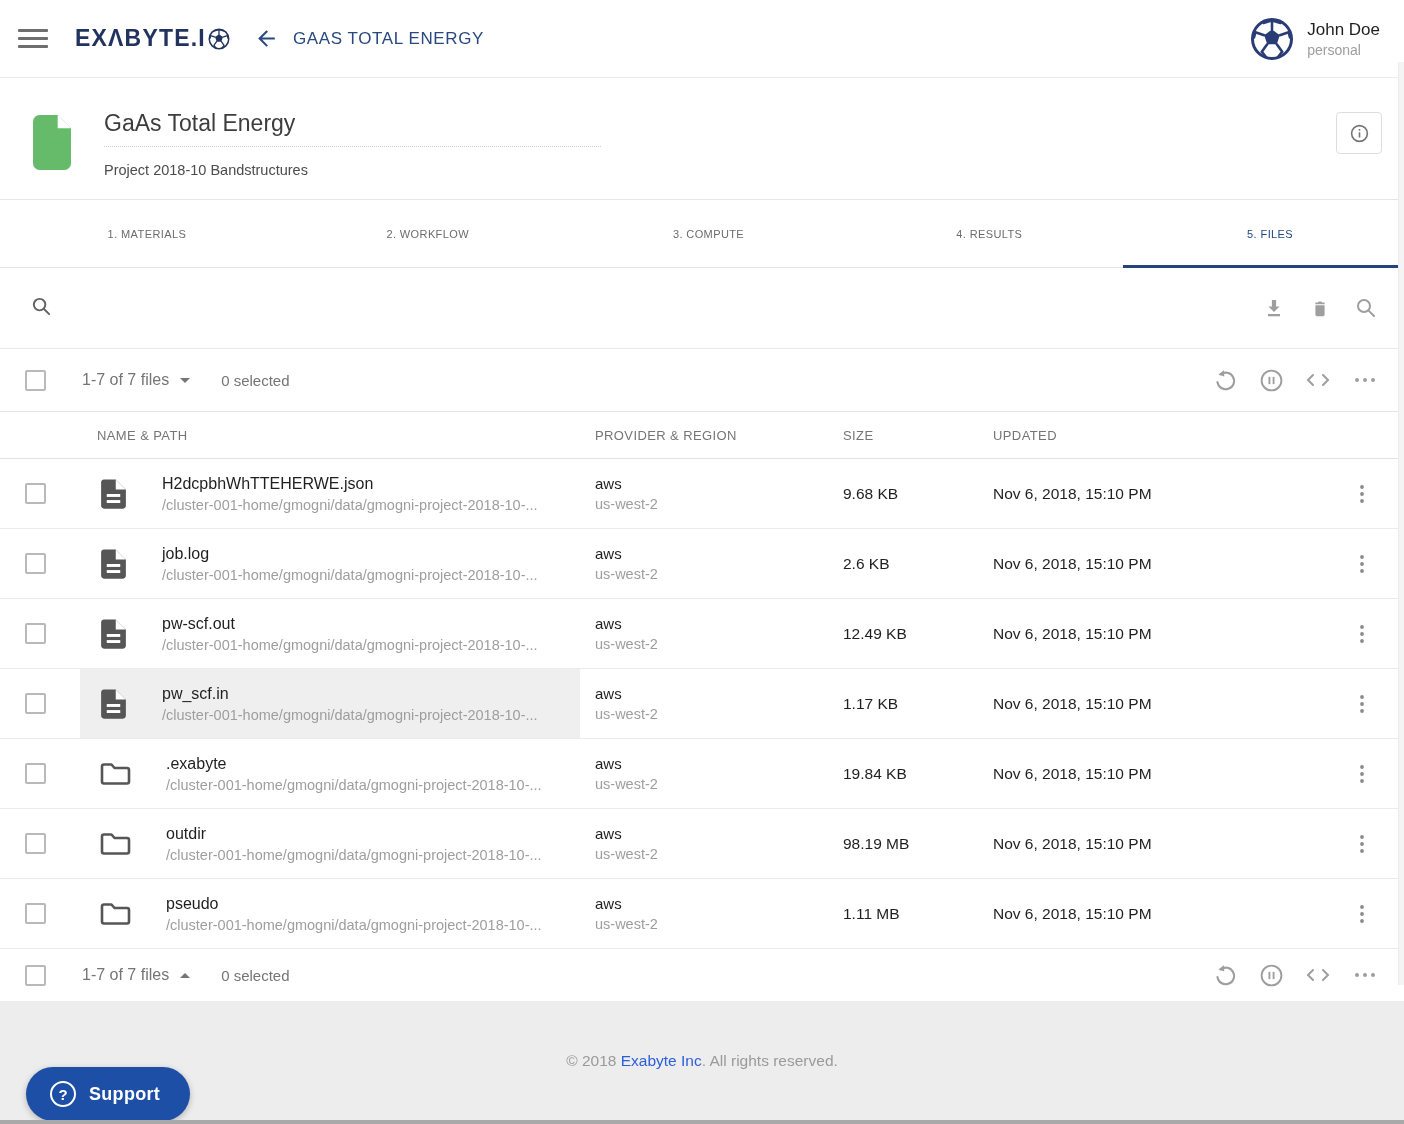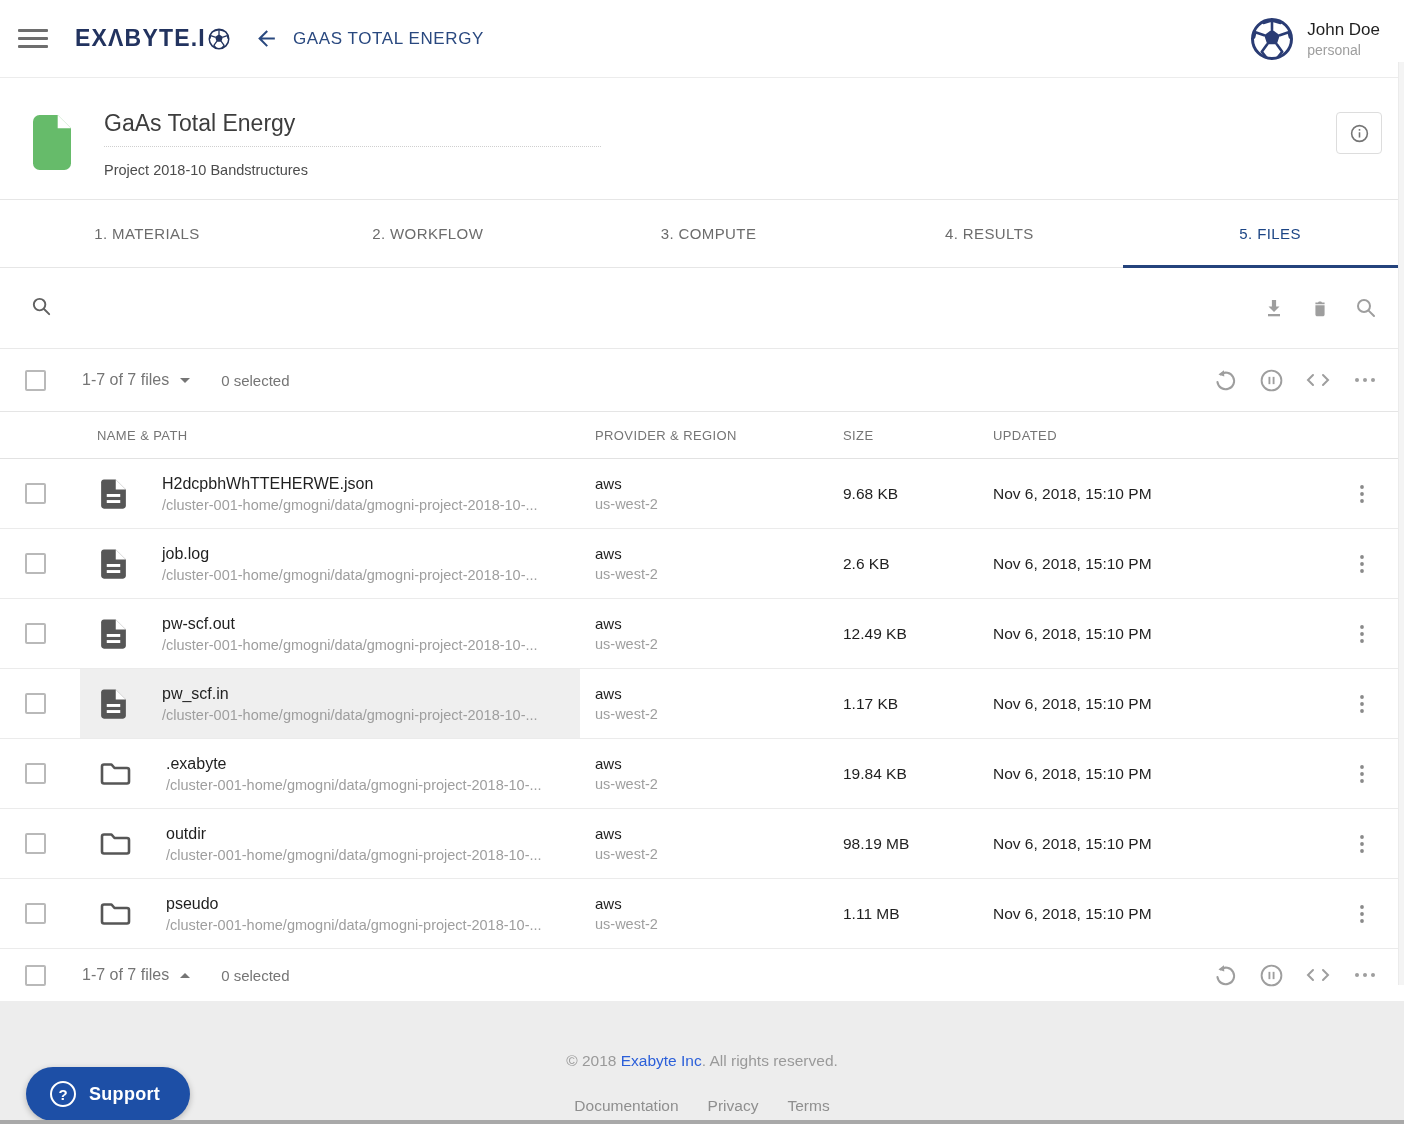--- a/index.html
+++ b/index.html
@@ -23,21 +23,21 @@
   .user-account { font-size:14px; color:#9e9e9e; margin-top:2px; }
   
   .title-section { height:122px; position:relative; border-bottom:1px solid #e6e6e6; background:#fff; }
   .job-icon { position:absolute; left:33px; top:36px; }
   .job-title-wrap { position:absolute; left:104px; top:32px; width:497px; border-bottom:1px dotted #cfcfcf; padding-bottom:9px; }
   .job-title { font-size:23px; color:#3d3d3d; }
   .job-subtitle { position:absolute; left:104px; top:84px; font-size:14.5px; color:#4c4c4c; }
   .info-button { position:absolute; right:22px; top:34px; width:46px; height:42px; border:1px solid #ddd; border-radius:4px; display:flex; align-items:center; justify-content:center; cursor:pointer; background:#fff; }
   
   .tabs { height:68px; display:flex; border-bottom:1px solid #e6e6e6; background:#fff; }
-  .tab { flex:1; display:flex; align-items:center; justify-content:center; font-size:15px; font-weight:500; color:#6c6c6c; letter-spacing:0.4px; cursor:pointer; position:relative;padding-left:13px; }
+  .tab { flex:1; display:flex; align-items:center; justify-content:center; font-size:11px; font-weight:500; color:#6c6c6c; letter-spacing:0.4px; cursor:pointer; position:relative;padding-left:13px; }
   .tab.active { color:#1c4585; }
   .tab.active::after { content:""; position:absolute; left:0; right:0; bottom:-1px; height:3px; background:#24437c; }
   
   .filter-bar { height:81px; display:flex; align-items:center; padding:0 26px 0 30px; border-bottom:1px solid #e9e9e9; background:#fff; }
   .filter-input { border:none; outline:none; font-family:"Liberation Sans",sans-serif; font-size:20px; color:#424242; margin-left:18px; width:760px; background:transparent; }
   .filter-input::placeholder { color:#9e9e9e; opacity:1; }
   .filter-actions { margin-left:auto; display:flex; align-items:center; gap:23px; }
   .icon-btn { display:flex; align-items:center; justify-content:center; cursor:pointer; background:none; border:none; padding:0; }
   
   .list-toolbar { height:62px; display:flex; align-items:center; padding:0 26px 0 25px; background:#fff; }
@@ -515,25 +515,20 @@
           <circle cx="21" cy="12" r="2" fill="#9e9e9e"></circle>
         </svg>
     </button>
   </div>
 </div>
 
 <div class="footer">
   <div class="copyright">
     <span>© 2018 </span><span class="company">Exabyte Inc</span><span>. All rights reserved.</span>
   </div>
-  <div class="footer-links">
-    <span>Documentation</span>
-    <span>Privacy</span>
-    <span>Terms</span>
-  </div>
   <button class="support-btn">
     <span class="q-circle">?</span>
     <span class="support-label">Support</span>
   </button>
 </div>
 
 <div class="scrollbar-strip"></div>
 <div class="bottom-edge"></div>
 
 </body></html>

